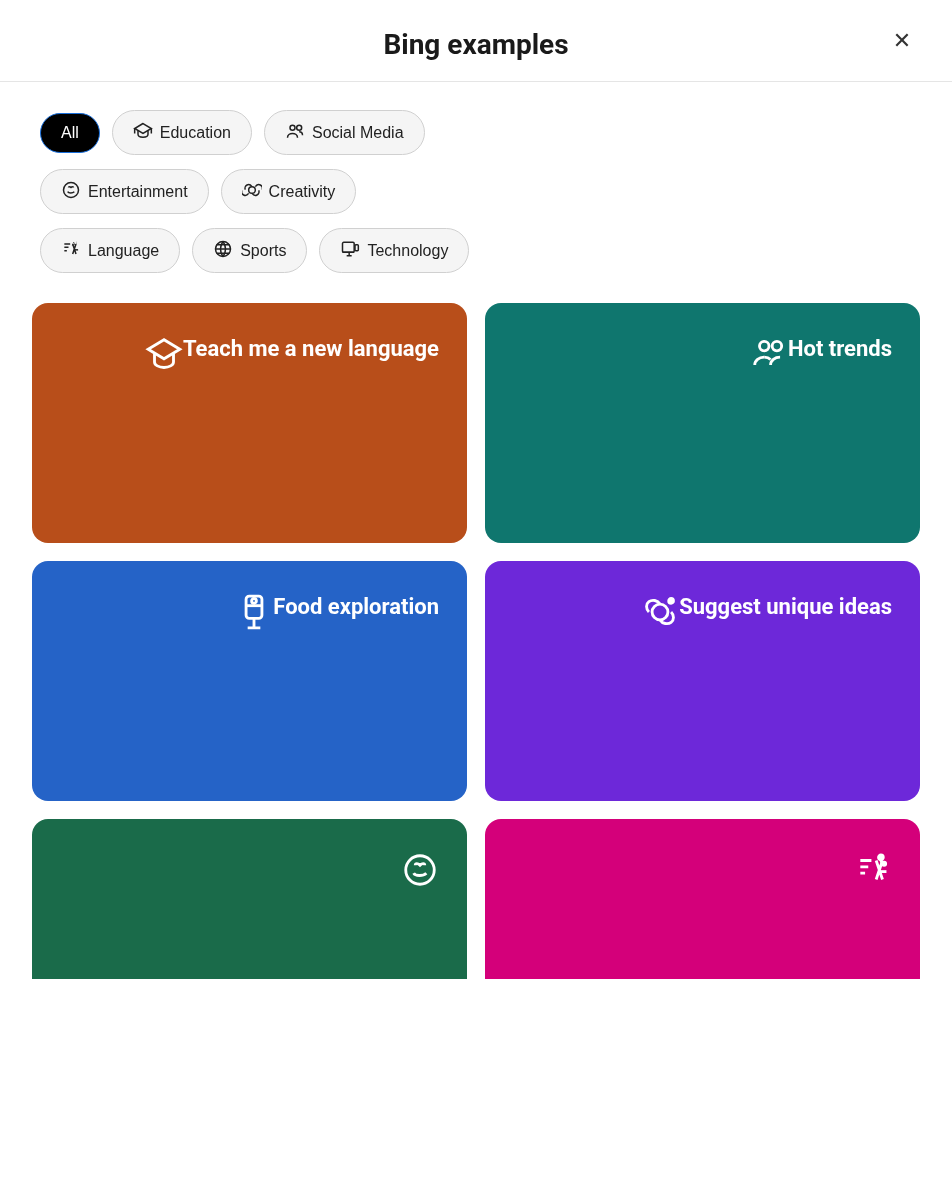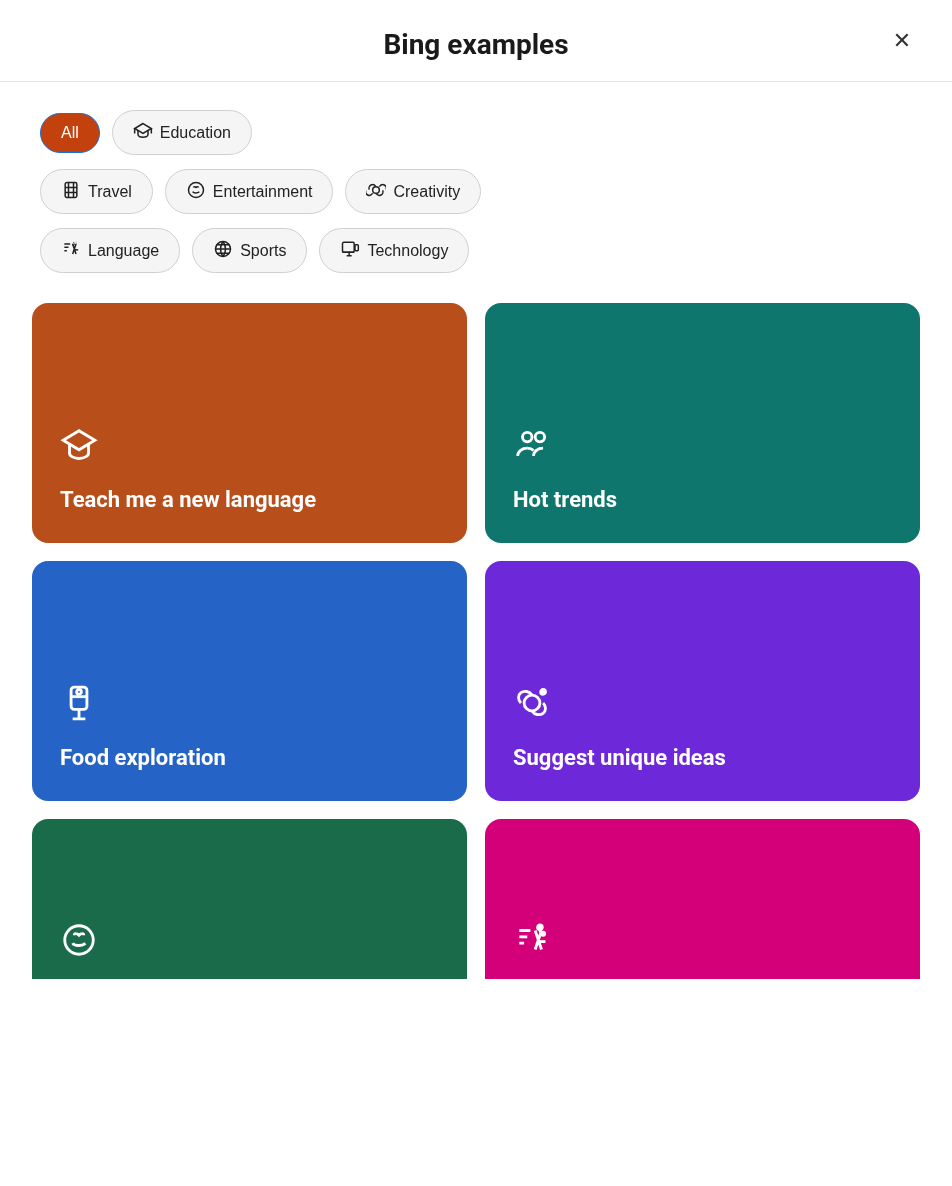--- a/index.html
+++ b/index.html
@@ -66,42 +66,41 @@
       border: 1.5px solid #d0d0d0;
       background: #f5f5f5;
       cursor: pointer;
       font-size: 16px;
       font-weight: 400;
       color: #222;
       white-space: nowrap;
     }
 
     .filter-chip.active {
-      background: #c2410c;
+      background: #000000;
       border-color: #1a6fdb;
       color: #fff;
     }
 
     .filter-chip .chip-icon {
       font-size: 18px;
       line-height: 1;
     }
 
     .cards-section {
       padding: 10px 32px 32px;
       display: grid;
       grid-template-columns: 1fr 1fr;
       gap: 18px;
     }
 
     .card {
       border-radius: 16px;
       padding: 32px 28px 28px;
       display: flex;
-      flex-direction: column;
       justify-content: flex-end;
       min-height: 240px;
       cursor: pointer;
       position: relative;
     }
 
     .card-title {
       font-size: 22px;
       font-weight: 700;
       color: #fff;
@@ -145,32 +144,34 @@
     </button>
     <button class="filter-chip">
       <span class="chip-icon">
         <svg width="20" height="20" viewBox="0 0 24 24" fill="none" stroke="currentColor" stroke-width="1.8">
           <path d="M12 3L2 9l10 6 10-6-10-6z"></path>
           <path d="M2 9v6M22 9v6M6 11.5v4.5c0 2 2.5 3.5 6 3.5s6-1.5 6-3.5V11.5"></path>
         </svg>
       </span>
       <span>Education</span>
     </button>
+    <button class="filter-chip">
+      <span class="chip-icon">
+        <svg width="20" height="20" viewBox="0 0 24 24" fill="none" stroke="currentColor" stroke-width="1.8">
+          <circle cx="9" cy="8" r="3"></circle>
+          <circle cx="17" cy="8" r="3"></circle>
+          <path d="M3 20c0-3 2.7-5 6-5s6 2 6 5"></path>
+          <path d="M17 13c2 0 4 1.5 4 4"></path>
+        </svg>
+      </span>
+      <span>Social Media</span>
+    </button>
   </div>
 
   <div class="filter-row">
-    <button class="filter-chip">
-      <span class="chip-icon">
-        <svg width="20" height="20" viewBox="0 0 24 24" fill="none" stroke="currentColor" stroke-width="1.8">
-          <rect x="5" y="3" width="14" height="18" rx="2"></rect>
-          <path d="M9 3v18M15 3v18M5 9h14M5 15h14"></path>
-        </svg>
-      </span>
-      <span>Travel</span>
-    </button>
     <button class="filter-chip">
       <span class="chip-icon">
         <svg width="20" height="20" viewBox="0 0 24 24" fill="none" stroke="currentColor" stroke-width="1.8">
           <circle cx="12" cy="12" r="9"></circle>
           <path d="M9 9c0 0 0-1 1-1s2 1 2 1 1-1 2-1 1 1 1 1"></path>
           <path d="M8 14c1 2 6 2 8 0"></path>
         </svg>
       </span>
       <span>Entertainment</span>
     </button>

